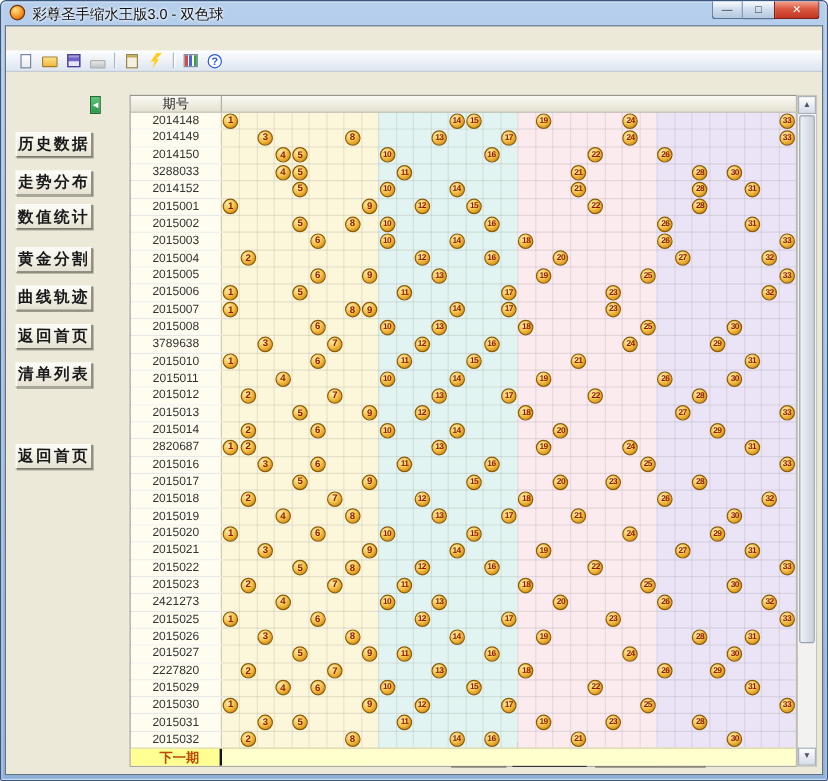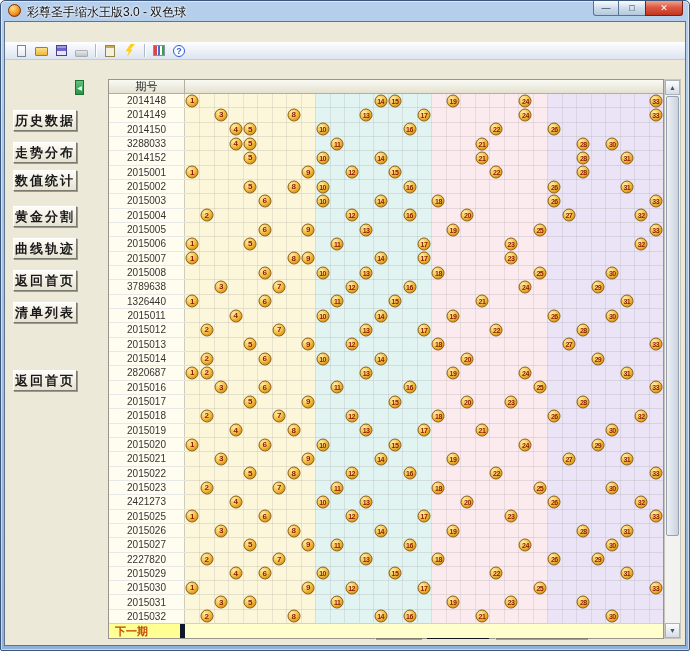--- a/index.html
+++ b/index.html
@@ -65,22 +65,22 @@
   .pcell{width:76px;background:#fffdf0;border-right:1px solid #cfccba;font-size:10px;color:#333;
     display:flex;align-items:center;justify-content:center;}
   .ccell{flex:1;position:relative;}
   .ball{position:absolute;top:50%;width:13px;height:13px;border-radius:50%;transform:translate(-50%,-50%);
     background:radial-gradient(circle at 35% 30%,#ffefb2,#f6c24a 45%,#d89315 78%,#a06806);
     border:1px solid #8a5a06;color:#8b1a00;font-size:8px;font-weight:bold;
     display:flex;align-items:center;justify-content:center;line-height:1;}
   .ball.two{font-size:7px;letter-spacing:-0.5px;}
   .next-row{position:absolute;left:0;right:0;bottom:0;height:15px;background:#ffffce;display:flex;z-index:3;
     border-top:1px solid #d8d4b0;}
-  .next-label{width:76px;background:#ffff94;border-right:5px solid #0f172a;color:#c04a00;font-size:11px;font-weight:bold;
-    display:flex;align-items:center;padding-left:6px;}
+  .next-label{width:76px;background:#ffff94;border-right:2px solid #0f172a;color:#c04a00;font-size:11px;font-weight:bold;
+    display:flex;align-items:center;padding-left:24px;}
   
   .vscroll{position:absolute;left:659px;top:19px;width:17px;height:560px;background:#f2f2f0;border:1px solid #c8c6ba;}
   .sarrow{position:absolute;left:0;width:15px;height:15px;background:linear-gradient(#fdfdfd,#d6dde8);
     border:1px solid #aab2be;color:#4c5664;font-size:7px;display:flex;align-items:center;justify-content:center;}
   .sarrow.up{top:0;}
   .sarrow.down{bottom:0;}
   .sthumb{position:absolute;left:1px;top:16px;width:13px;height:440px;border-radius:2px;
     background:linear-gradient(90deg,#eef1f6,#c9d2de);border:1px solid #96a0b0;}
   
   .controls{position:absolute;left:0;right:0;bottom:4px;height:24px;}
@@ -348,21 +348,21 @@
                 <div class="ccell">
                   <span class="ball" style="left: 7.57576%;">3</span>
                   <span class="ball" style="left: 19.697%;">7</span>
                   <span class="ball two" style="left: 34.8485%;">12</span>
                   <span class="ball two" style="left: 46.9697%;">16</span>
                   <span class="ball two" style="left: 71.2121%;">24</span>
                   <span class="ball two" style="left: 86.3636%;">29</span>
                 </div>
               </div>
               <div class="trow">
-                <div class="pcell">1326440</div>
+                <div class="pcell">2015010</div>
                 <div class="ccell">
                   <span class="ball" style="left: 1.51515%;">1</span>
                   <span class="ball" style="left: 16.6667%;">6</span>
                   <span class="ball two" style="left: 31.8182%;">11</span>
                   <span class="ball two" style="left: 43.9394%;">15</span>
                   <span class="ball two" style="left: 62.1212%;">21</span>
                   <span class="ball two" style="left: 92.4242%;">31</span>
                 </div>
               </div>
               <div class="trow">

